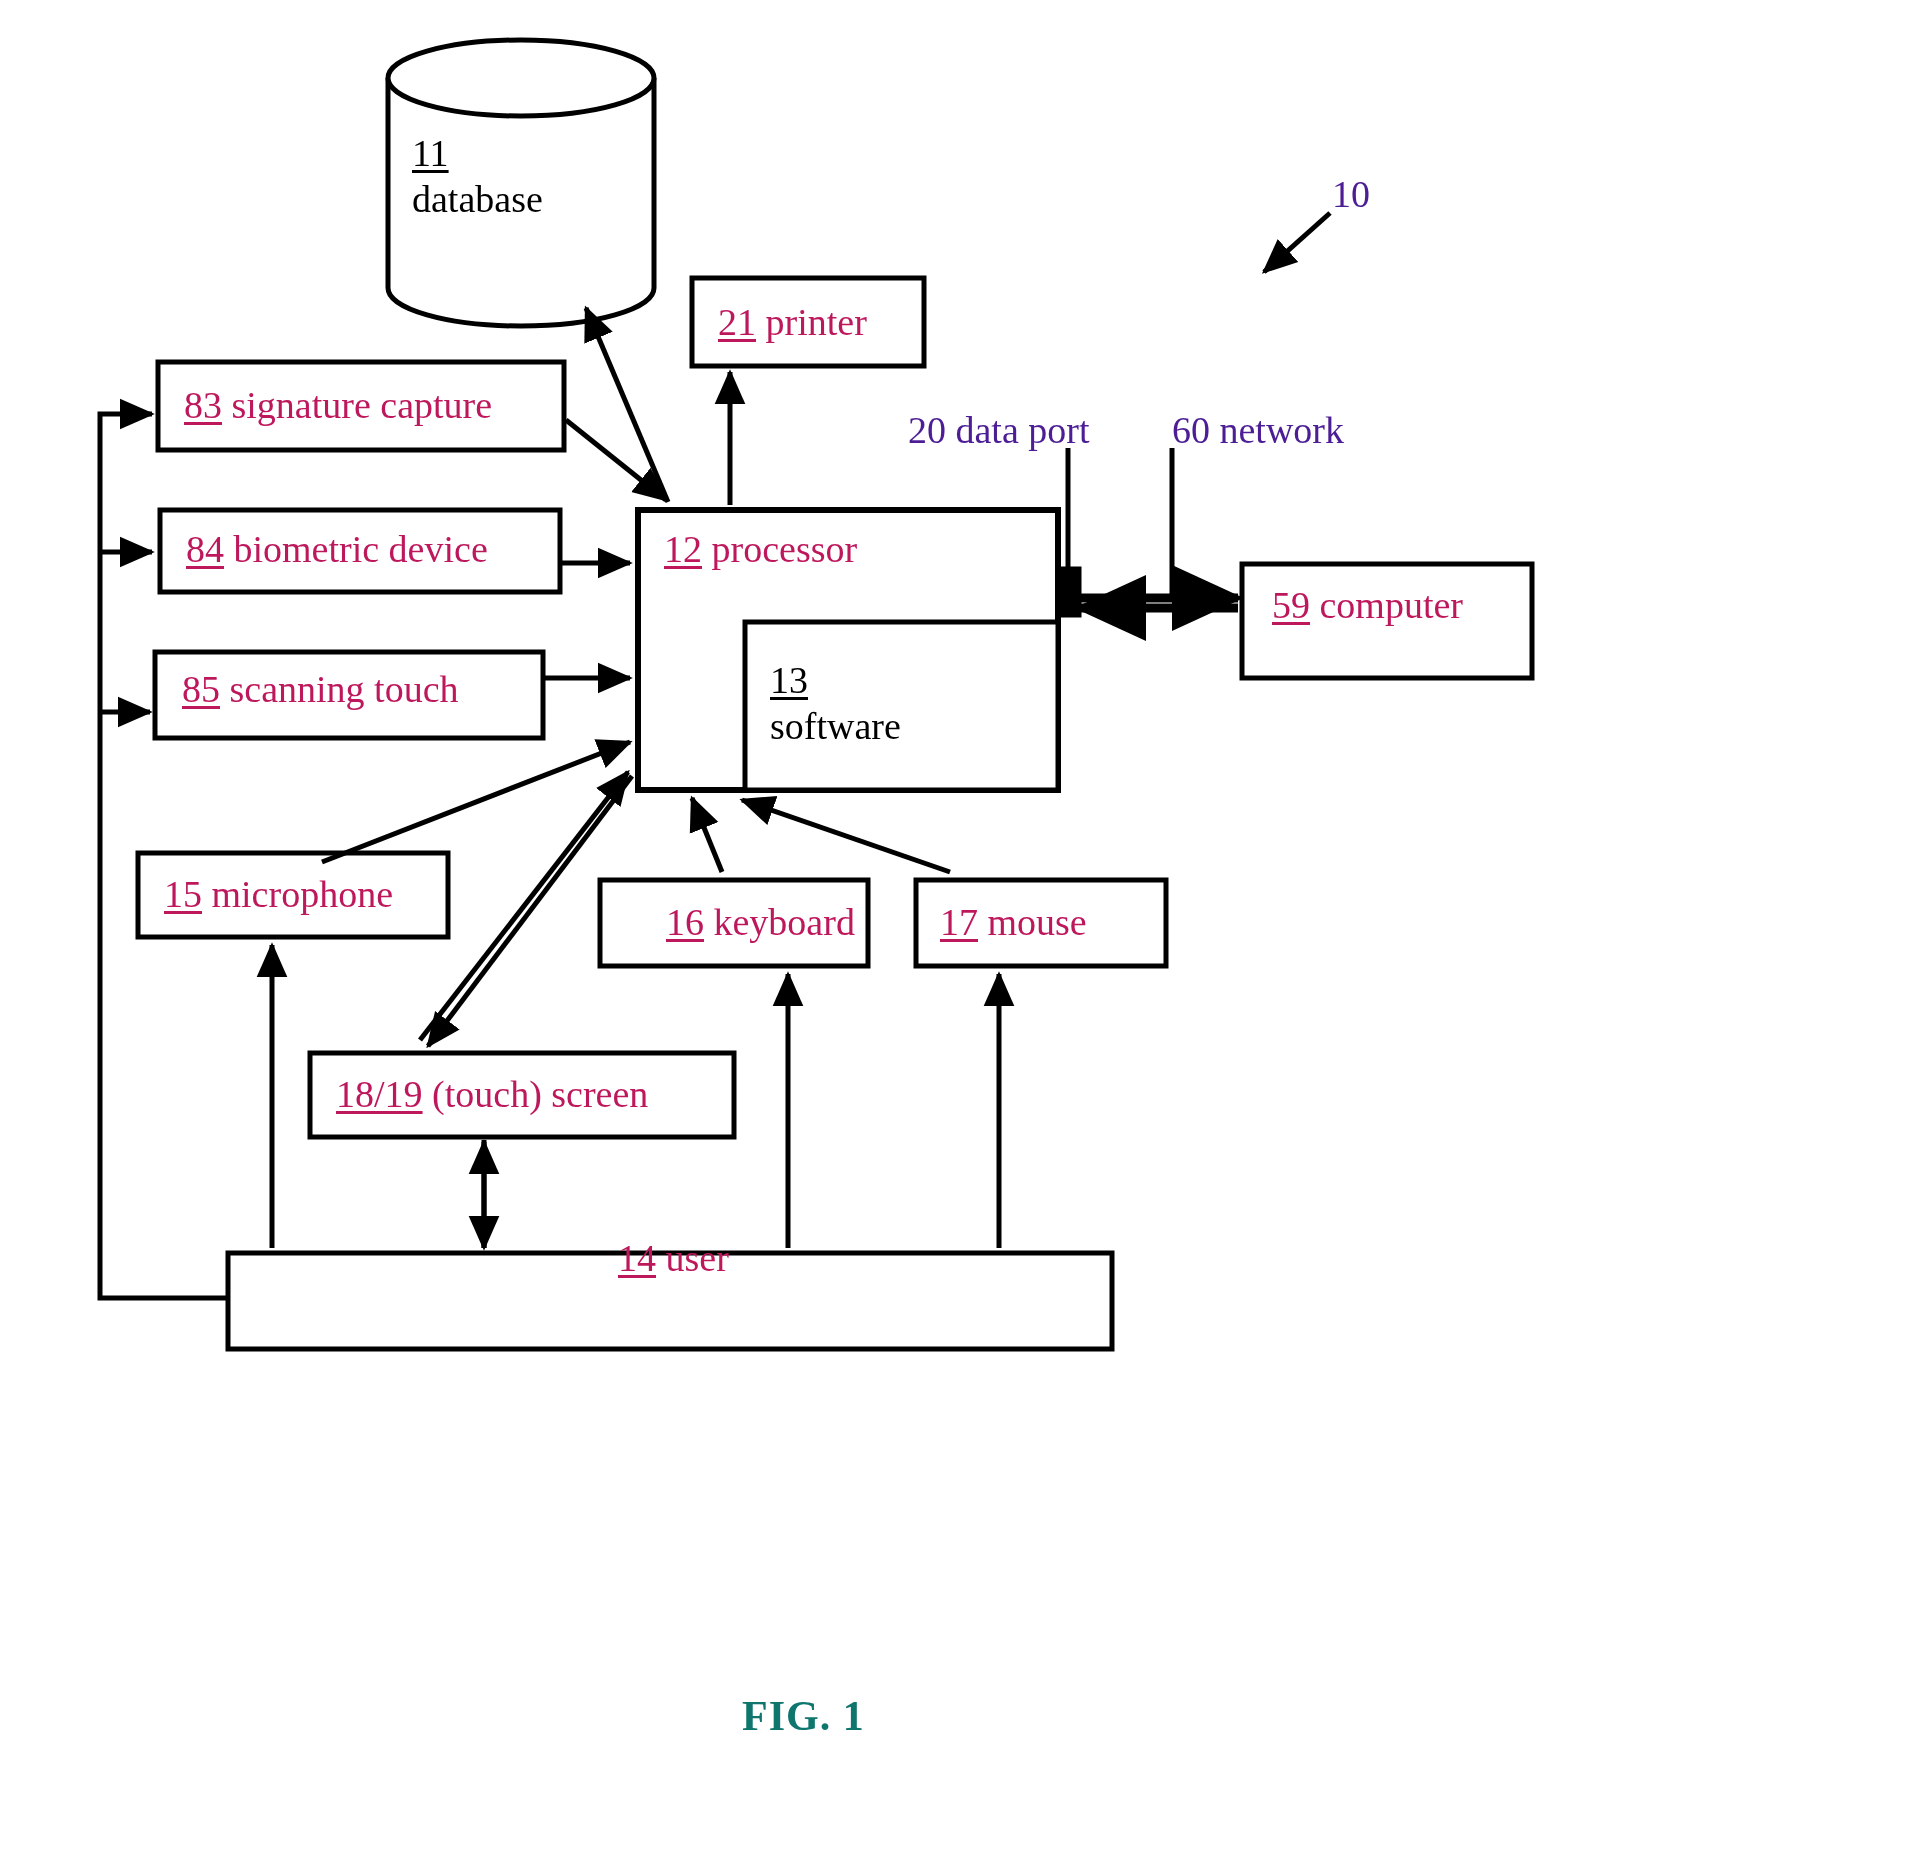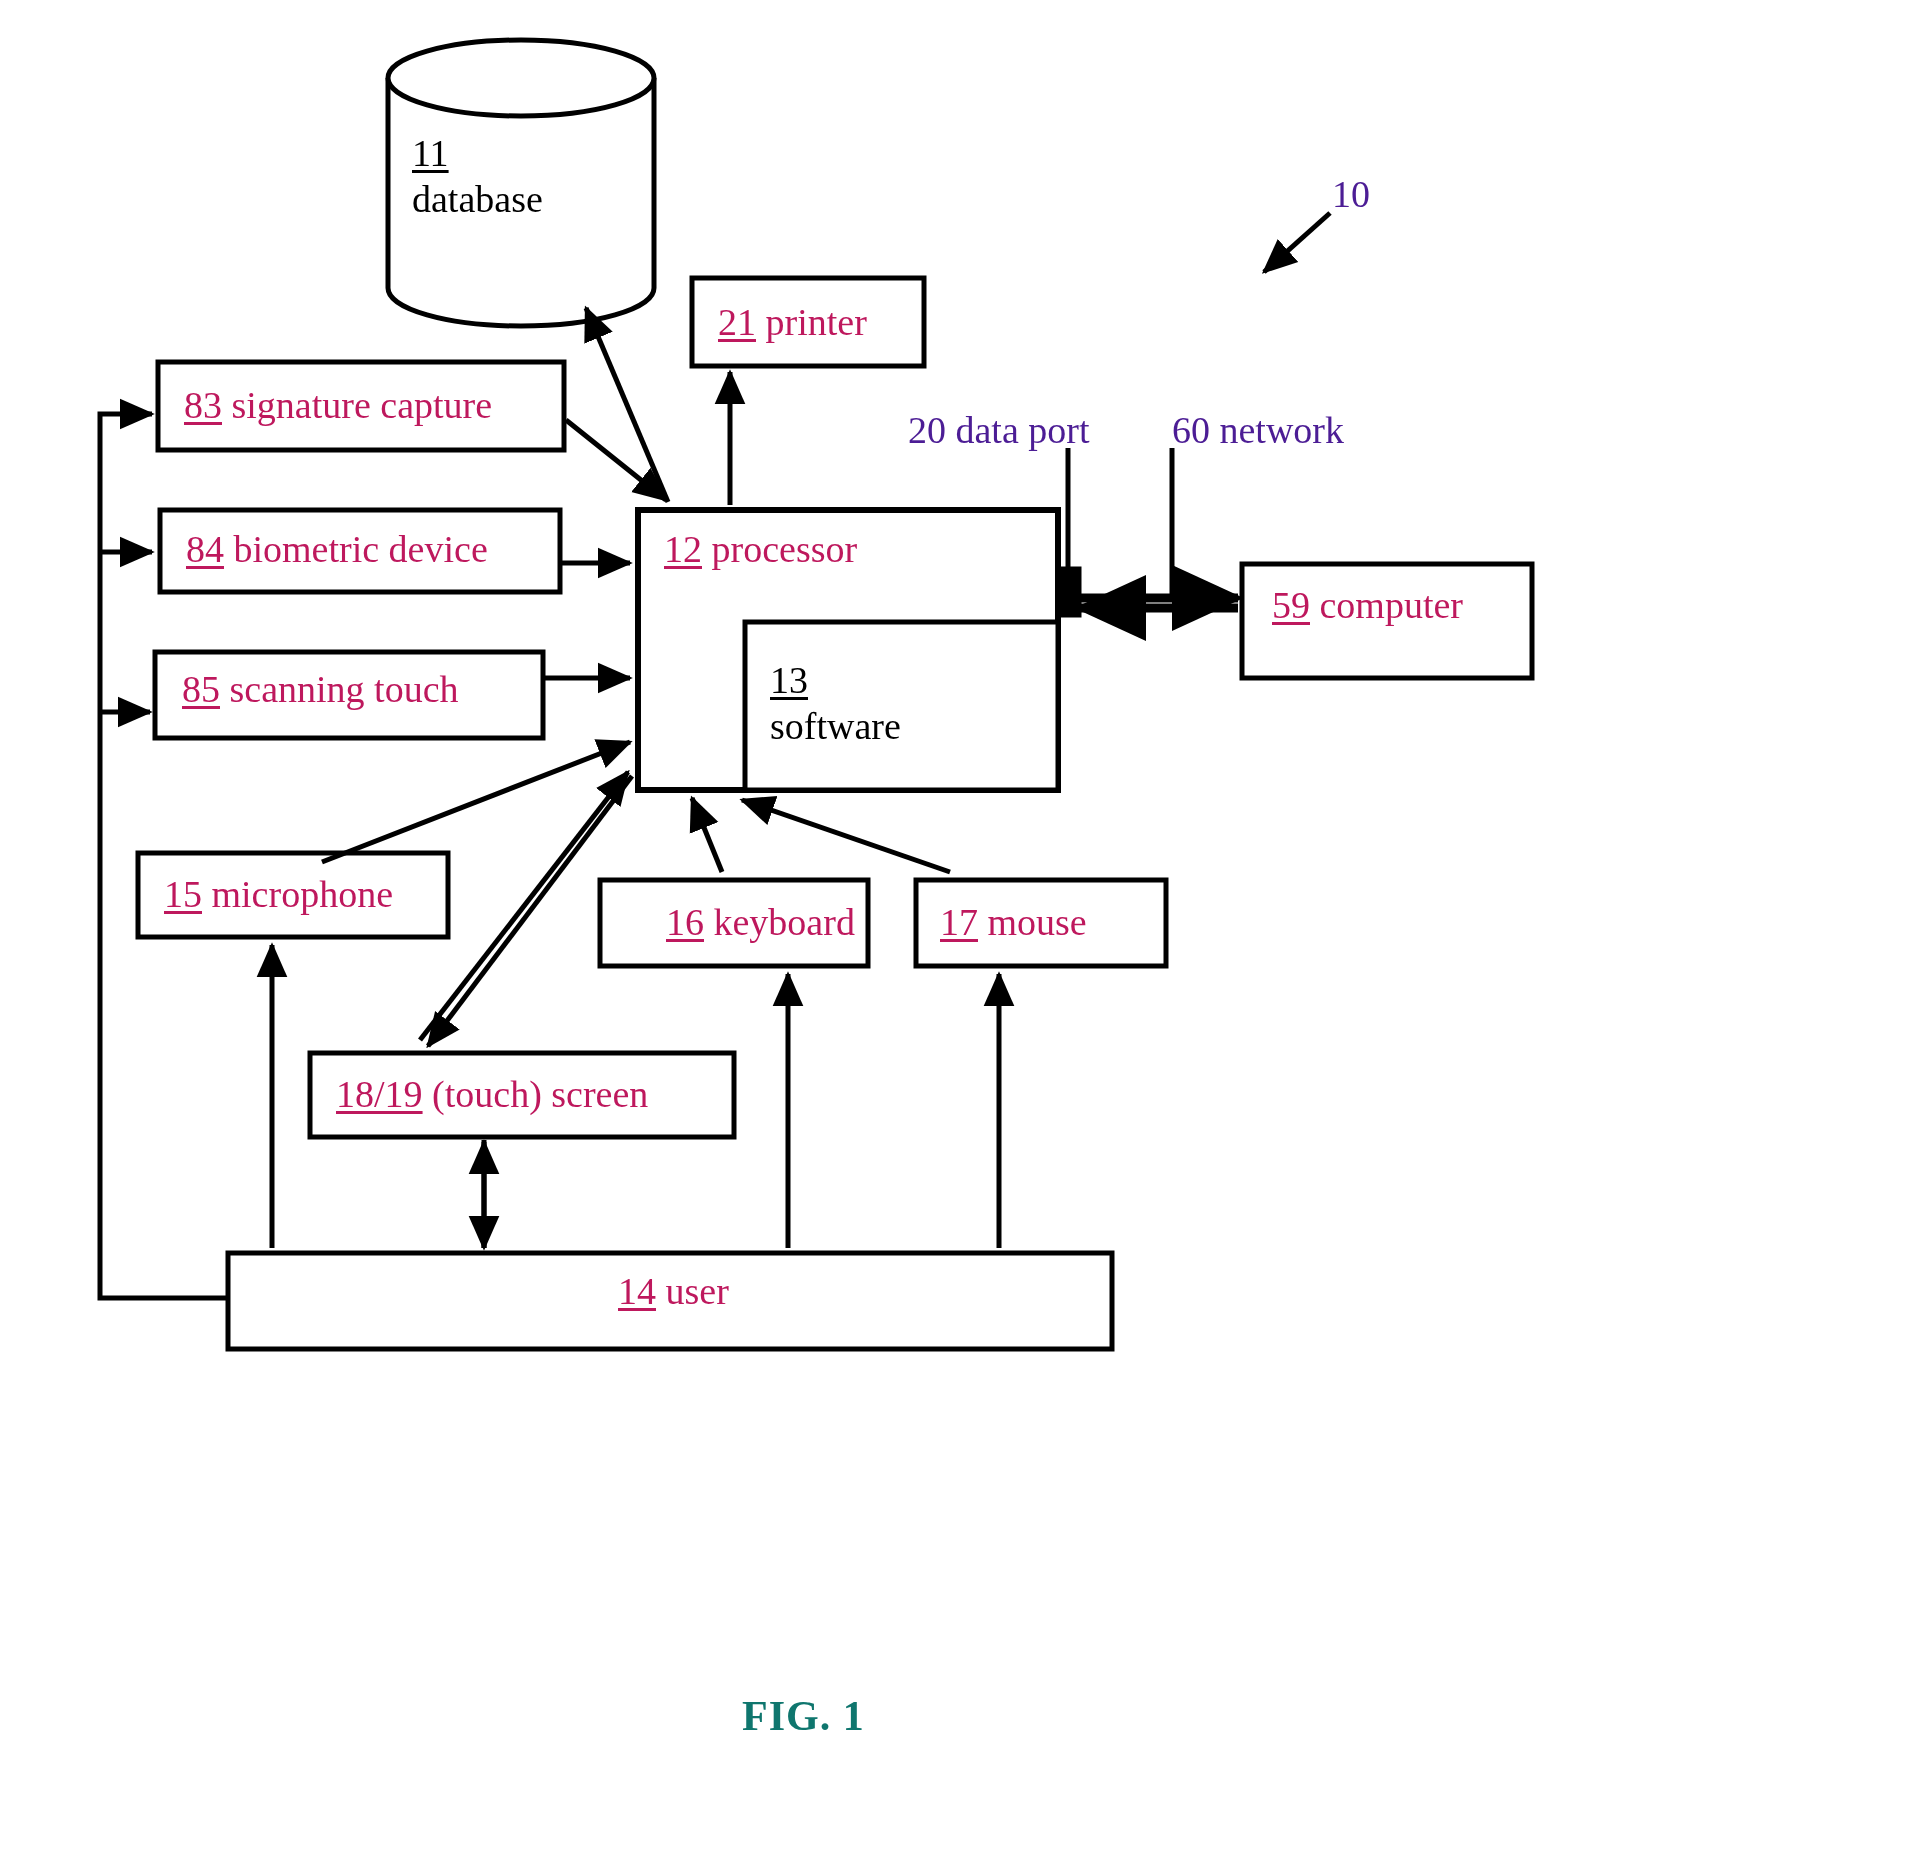--- a/index.html
+++ b/index.html
@@ -197,21 +197,21 @@
   <div class="node-label" style="left:940px; top:900px;">
     <span class="ref-num">17</span>
     <span>mouse</span>
   </div>
 
   <div class="node-label" style="left:336px; top:1072px;">
     <span class="ref-num">18/19</span>
     <span>(touch) screen</span>
   </div>
 
-  <div class="node-label" style="left:618px; top:1269px;text-align:center;">
+  <div class="node-label" style="left:618px; top:1236px;text-align:center;">
     <span class="ref-num">14</span>
     <span>user</span>
   </div>
 
   <div class="plain-label" style="left:908px; top:408px;">20 data port</div>
 
   <div class="plain-label" style="left:1172px; top:408px;">60 network</div>
 
   <div class="plain-label" style="left:1332px; top:172px;">10</div>
 

